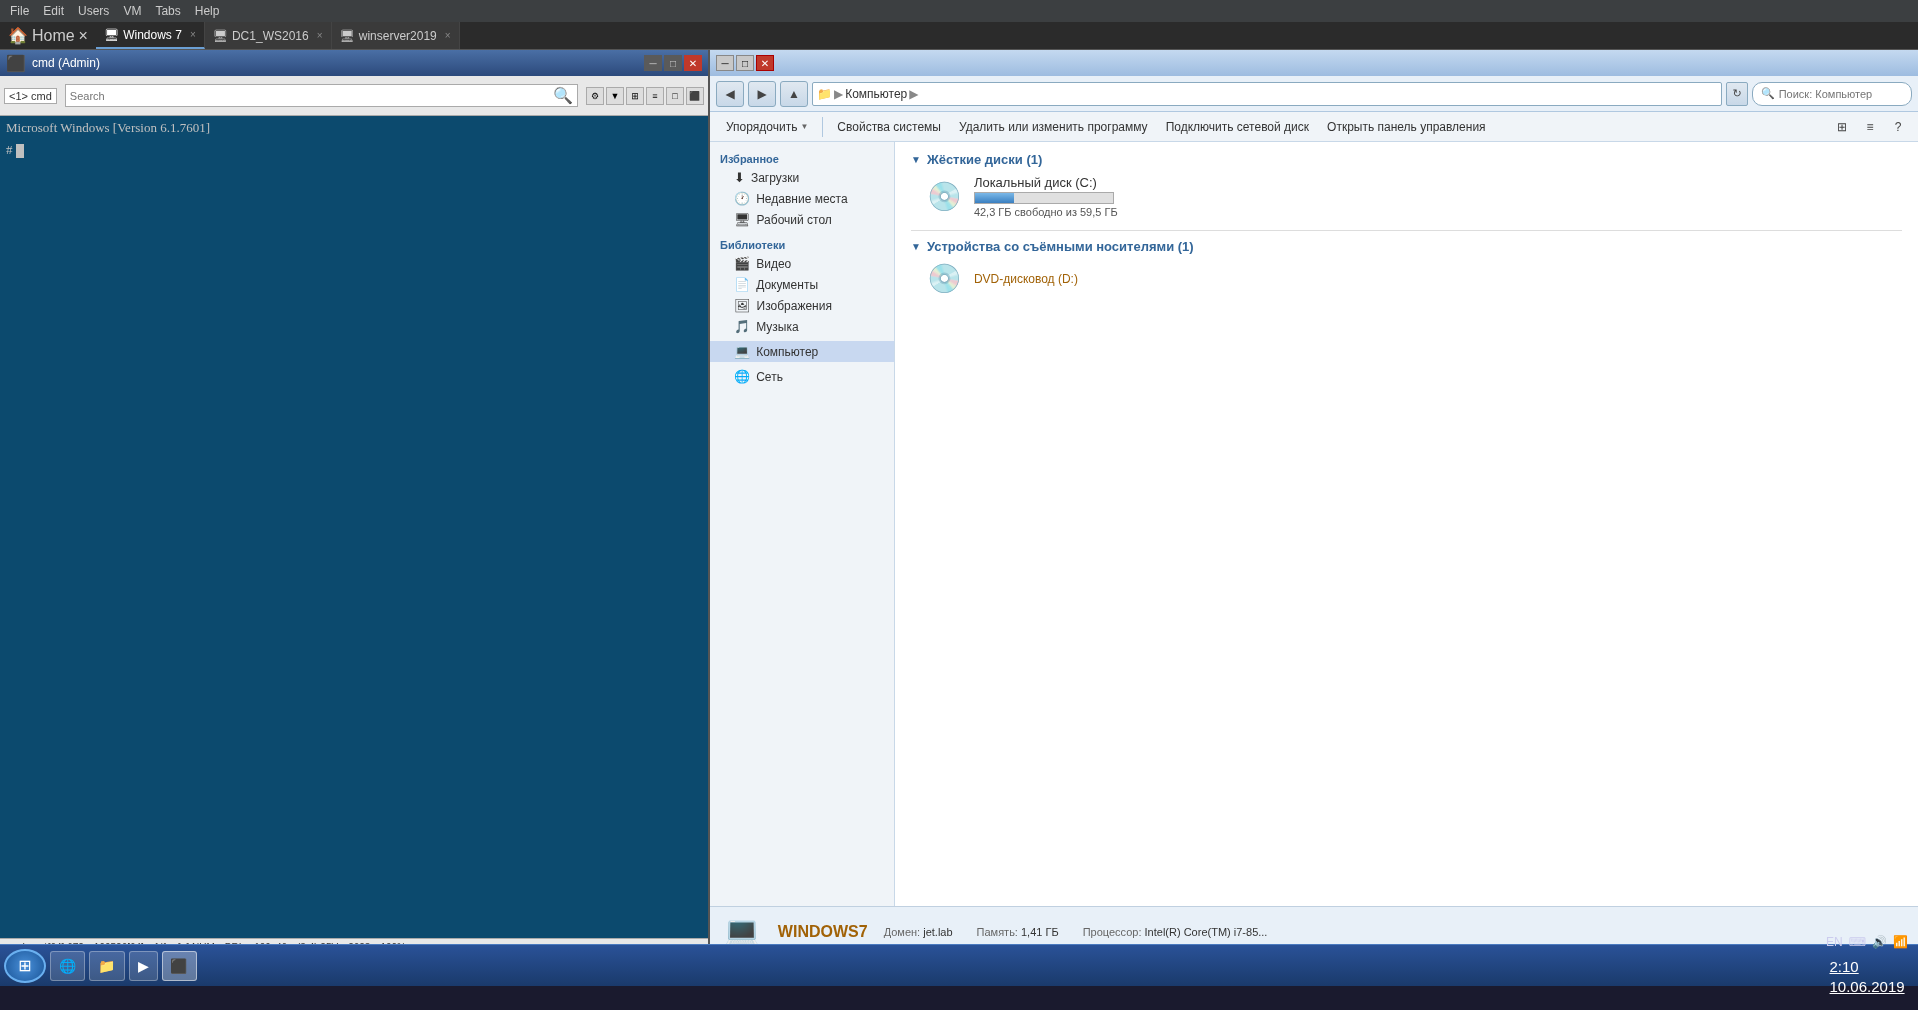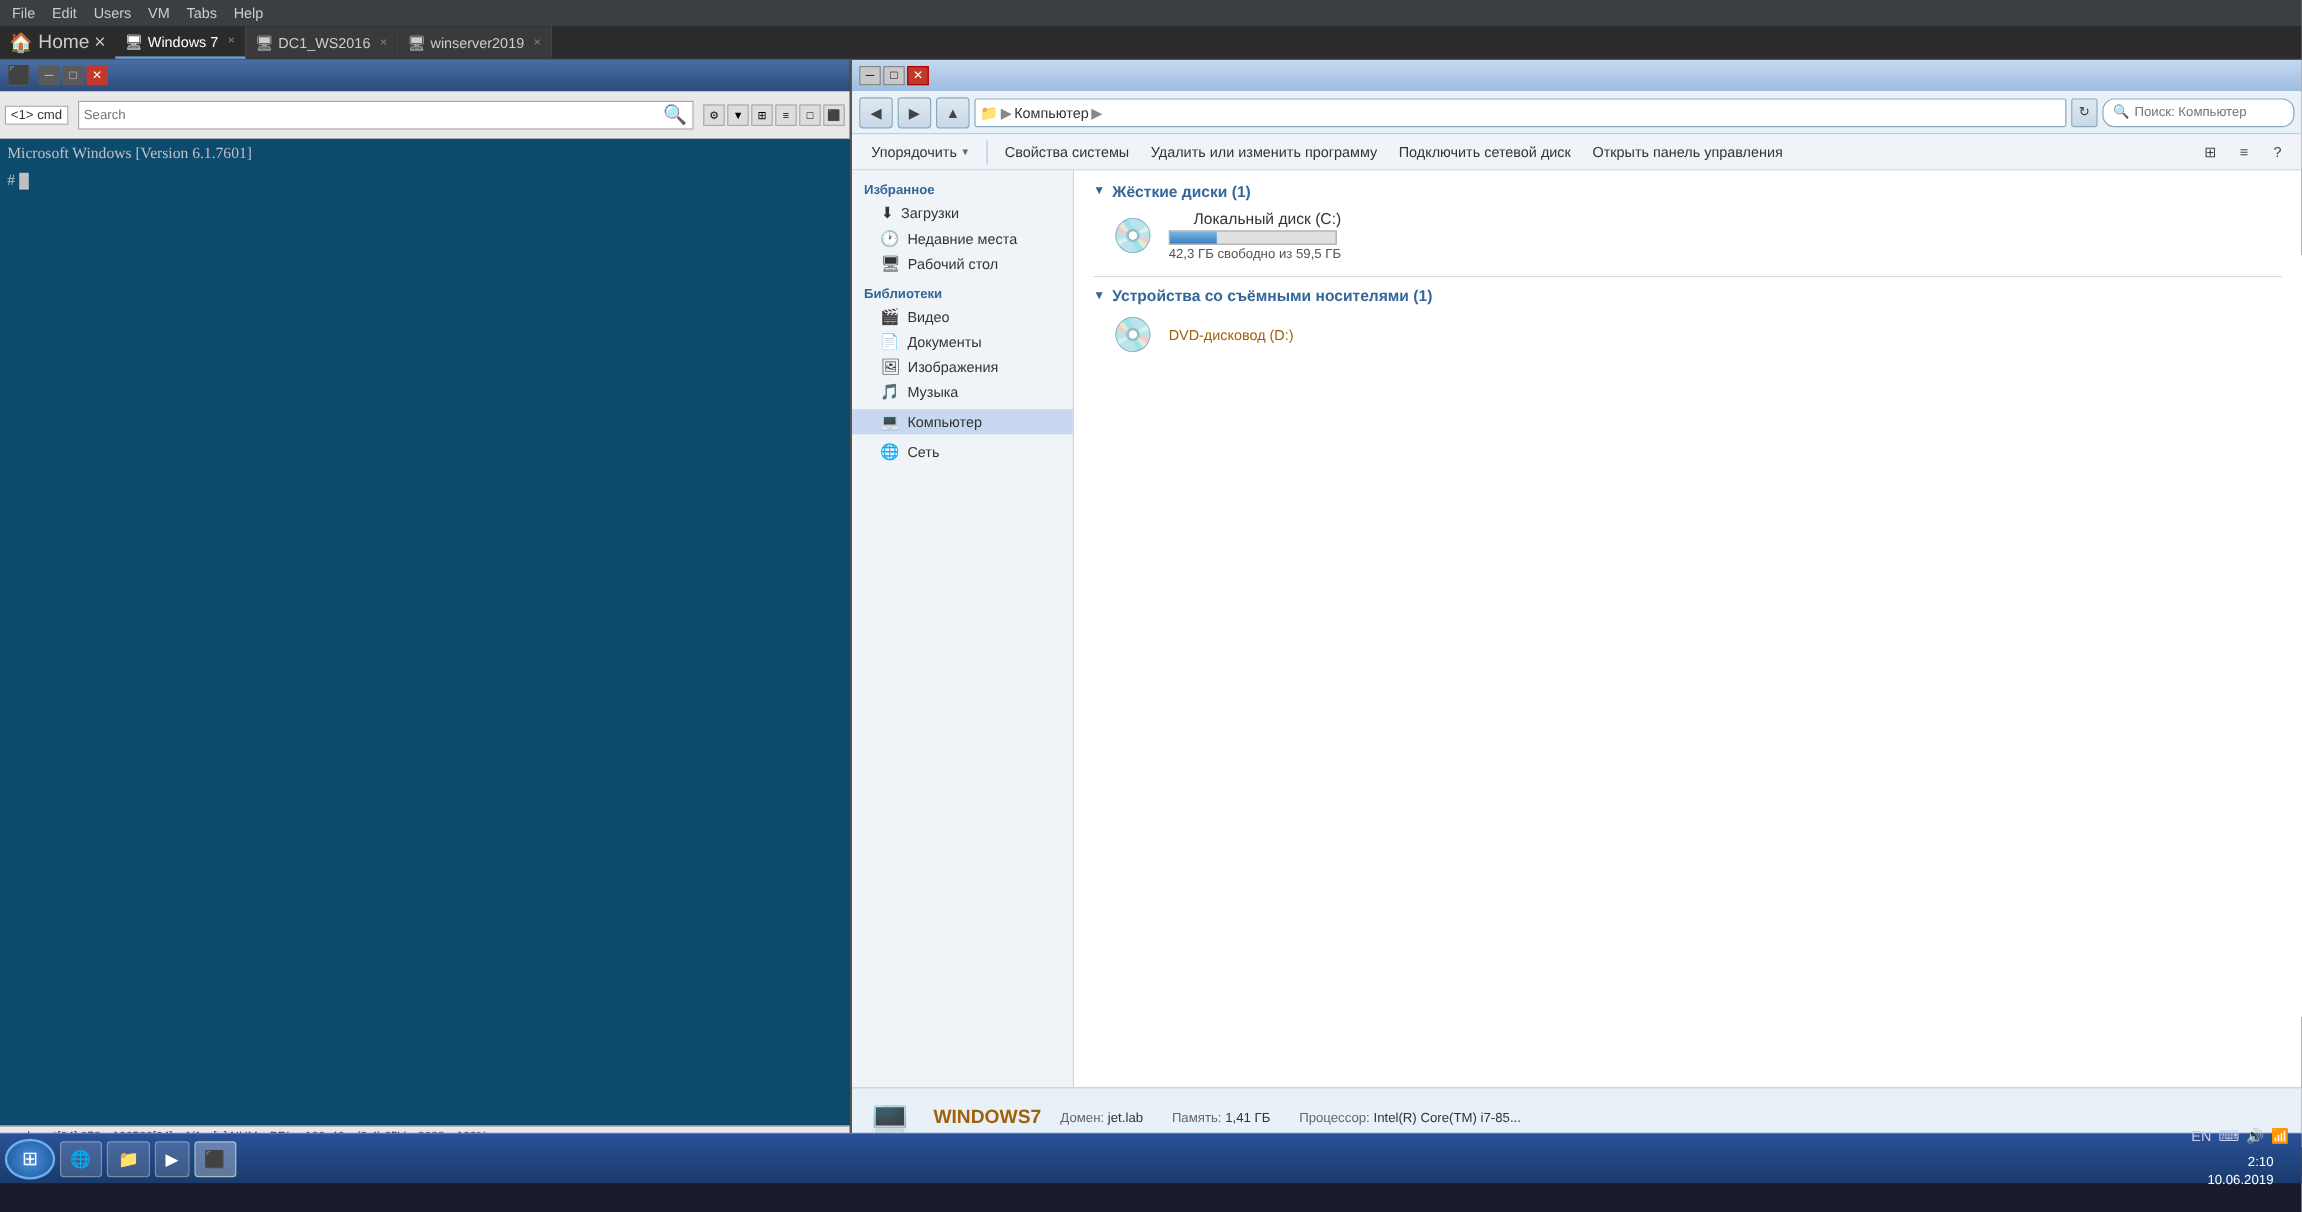--- a/index.html
+++ b/index.html
@@ -270,21 +270,21 @@
       gap: 6px;
     }
     .section-header .expand-icon { font-size: 10px; cursor: pointer; }
     .drive-item {
       display: flex; align-items: center;
       gap: 12px;
       margin-bottom: 12px;
       margin-left: 16px;
     }
     .drive-icon { font-size: 28px; }
-    .drive-info { display: flex; flex-direction: column; gap: 2px; text-align: right; }
+    .drive-info { display: flex; flex-direction: column; gap: 2px; }
     .drive-name { font-size: 13px; color: #333; cursor: pointer; }
     .drive-bar-container {
       width: 140px; height: 12px;
       background: #e0e0e0;
       border: 1px solid #aaa;
     }
     .drive-bar {
       height: 100%;
       background: linear-gradient(to bottom, #7ab8e8, #3a7fc0);
     }
@@ -344,21 +344,21 @@
     .taskbar-right {
       margin-left: auto;
       display: flex; align-items: center; gap: 8px;
       padding: 0 6px;
       color: #cce;
       font-size: 11px;
       flex-direction: column;
     }
     .system-tray { display: flex; align-items: center; gap: 6px; }
     .tray-icon { font-size: 12px; color: #cce; cursor: pointer; }
-    .clock { text-align: right; color: #fff; font-size: 11px; line-height: 1.3; }
+    .clock { text-align: left; color: #fff; font-size: 15px; line-height: 1.3; text-decoration: underline; }
 
     
     .bottom-statusbar {
       height: 24px;
       background: #1a1a2e;
       display: flex; align-items: center;
       padding: 0 8px;
       font-size: 11px; color: #ccc;
     }
 
@@ -416,20 +416,21 @@
     <span class="close-btn">×</span>
   </div>
 </div>
 
 <div class="main-area">
 
   <div class="cmd-window">
 
     <div class="cmd-titlebar">
       <span>⬛</span>
+      <span class="title-text">cmd (Admin)</span>
       <div class="cmd-titlebar-btns">
         <div class="cmd-titlebar-btn min">─</div>
         <div class="cmd-titlebar-btn max">□</div>
         <div class="cmd-titlebar-btn close">✕</div>
       </div>
     </div>
 
     <div class="cmd-toolbar">
       <span class="cmd-toolbar-label">&lt;1&gt; cmd</span>
       <div class="cmd-search">

